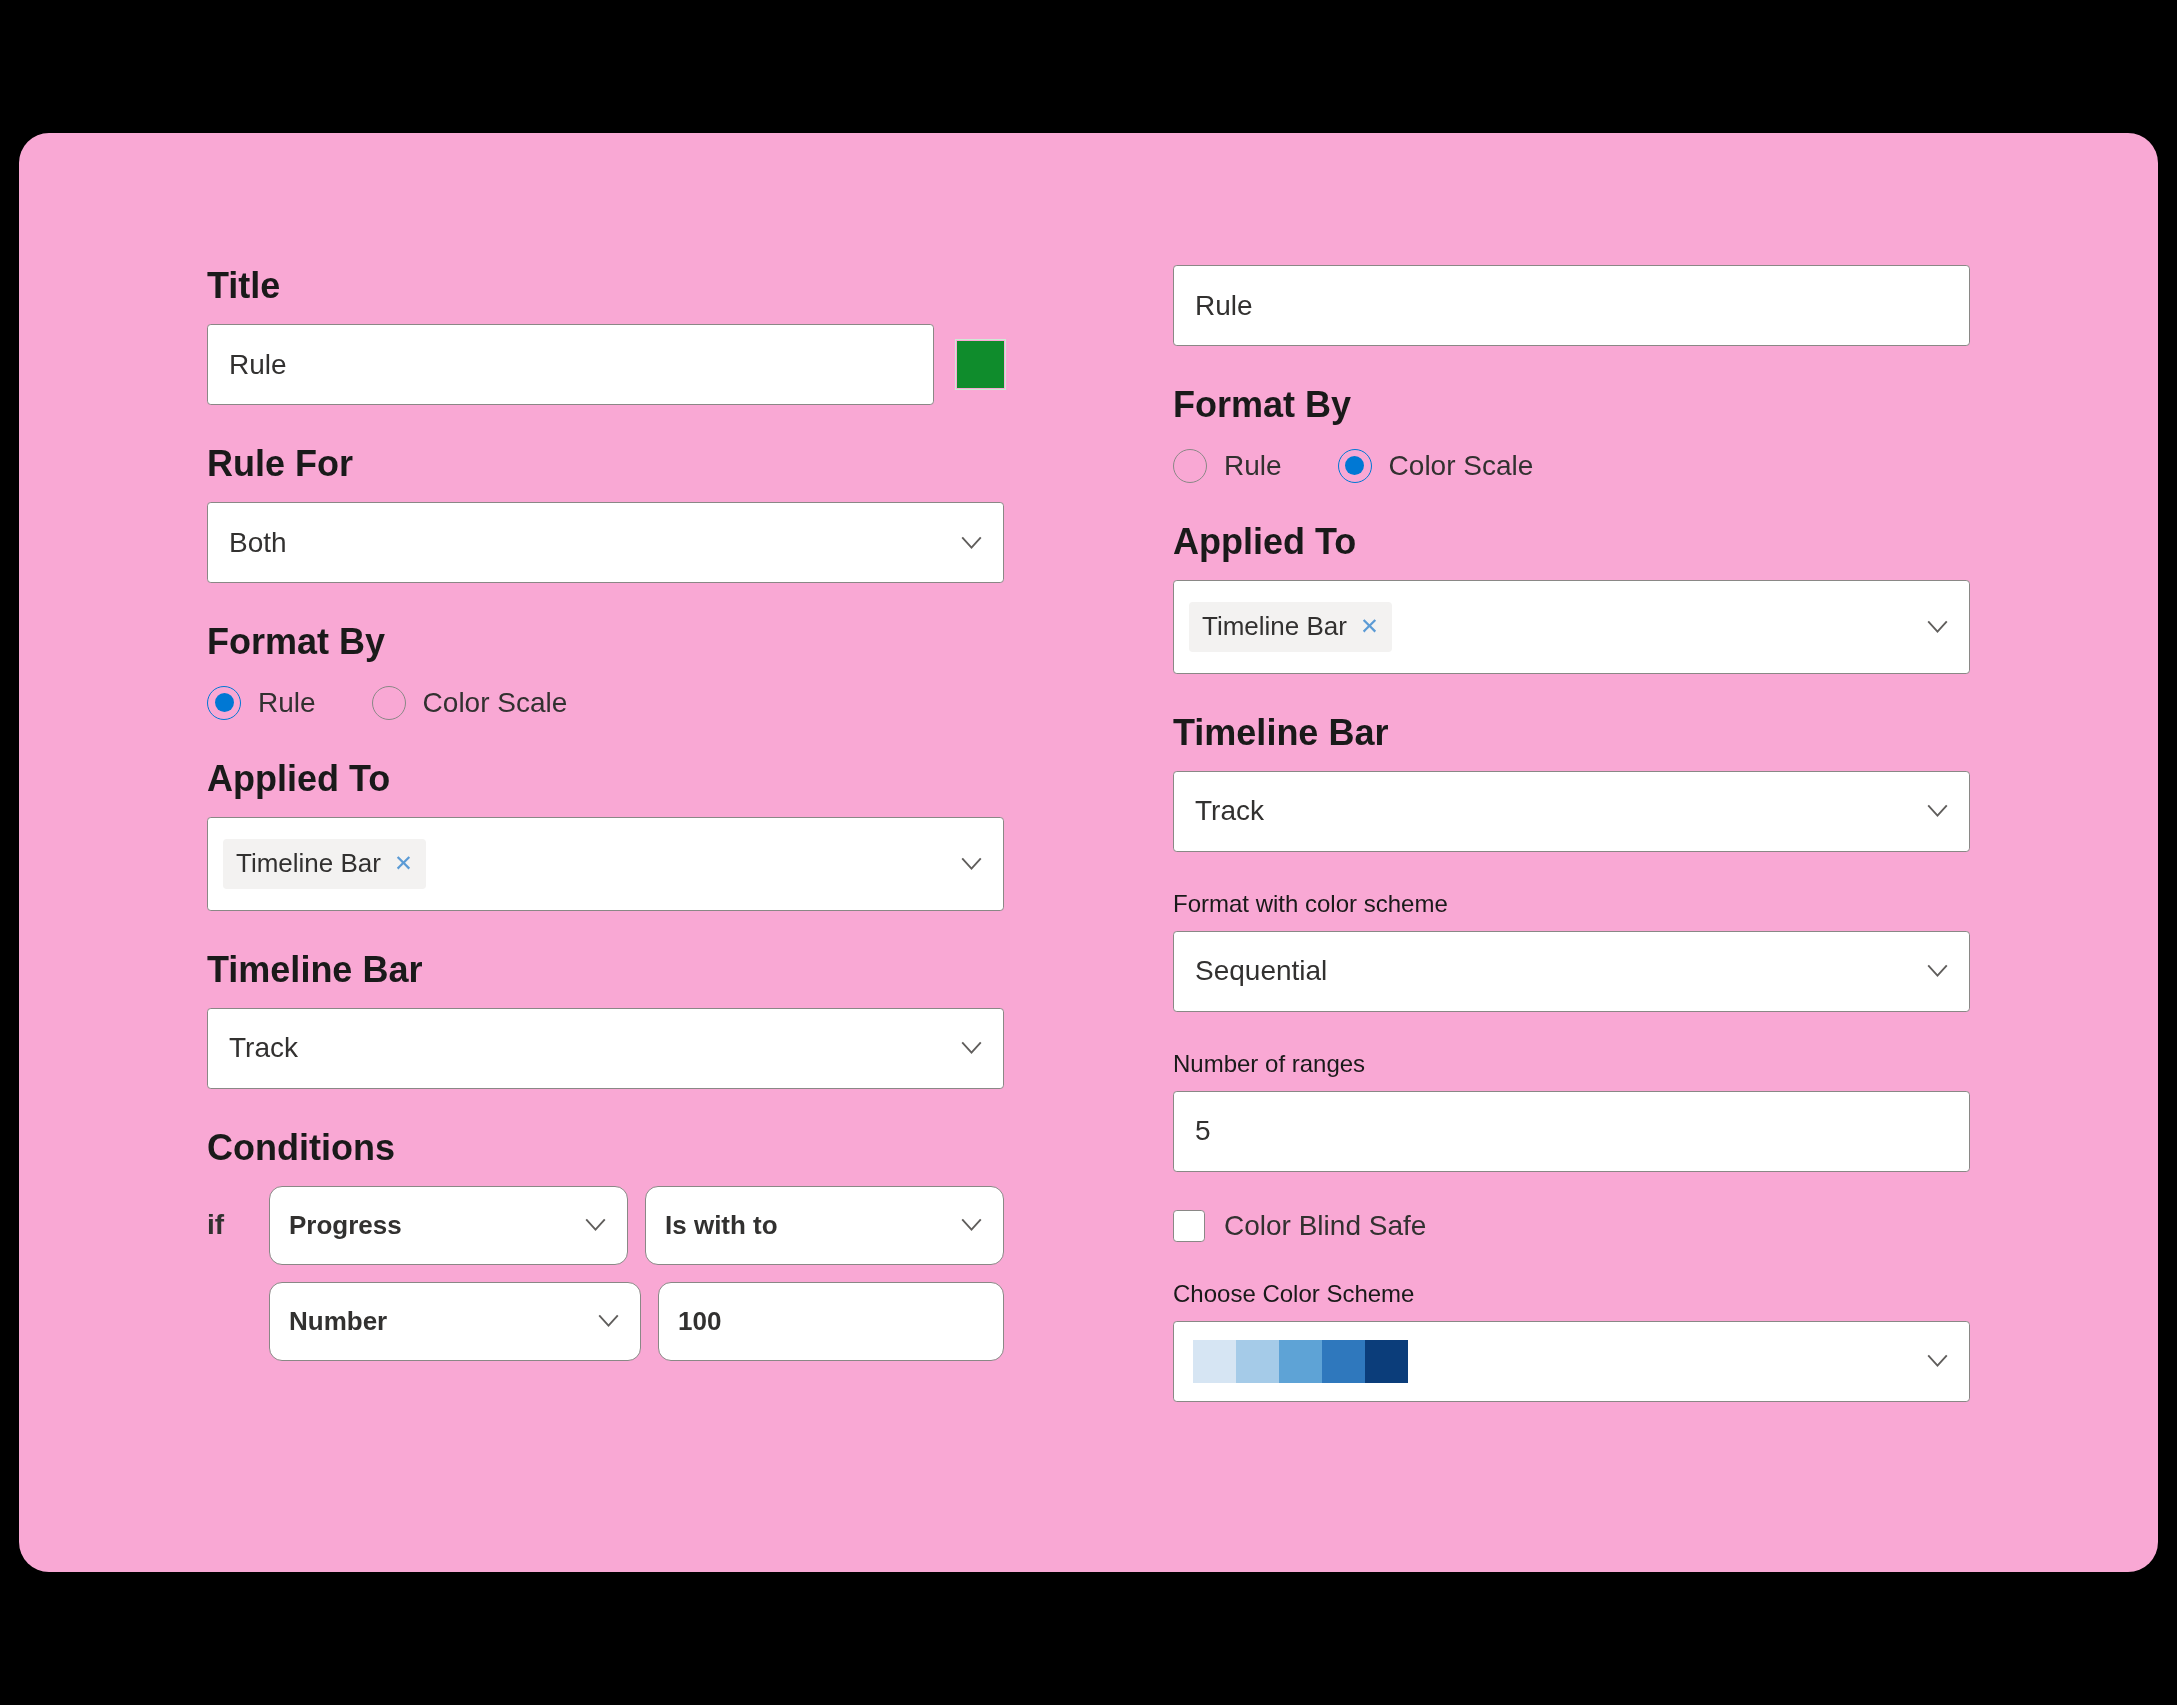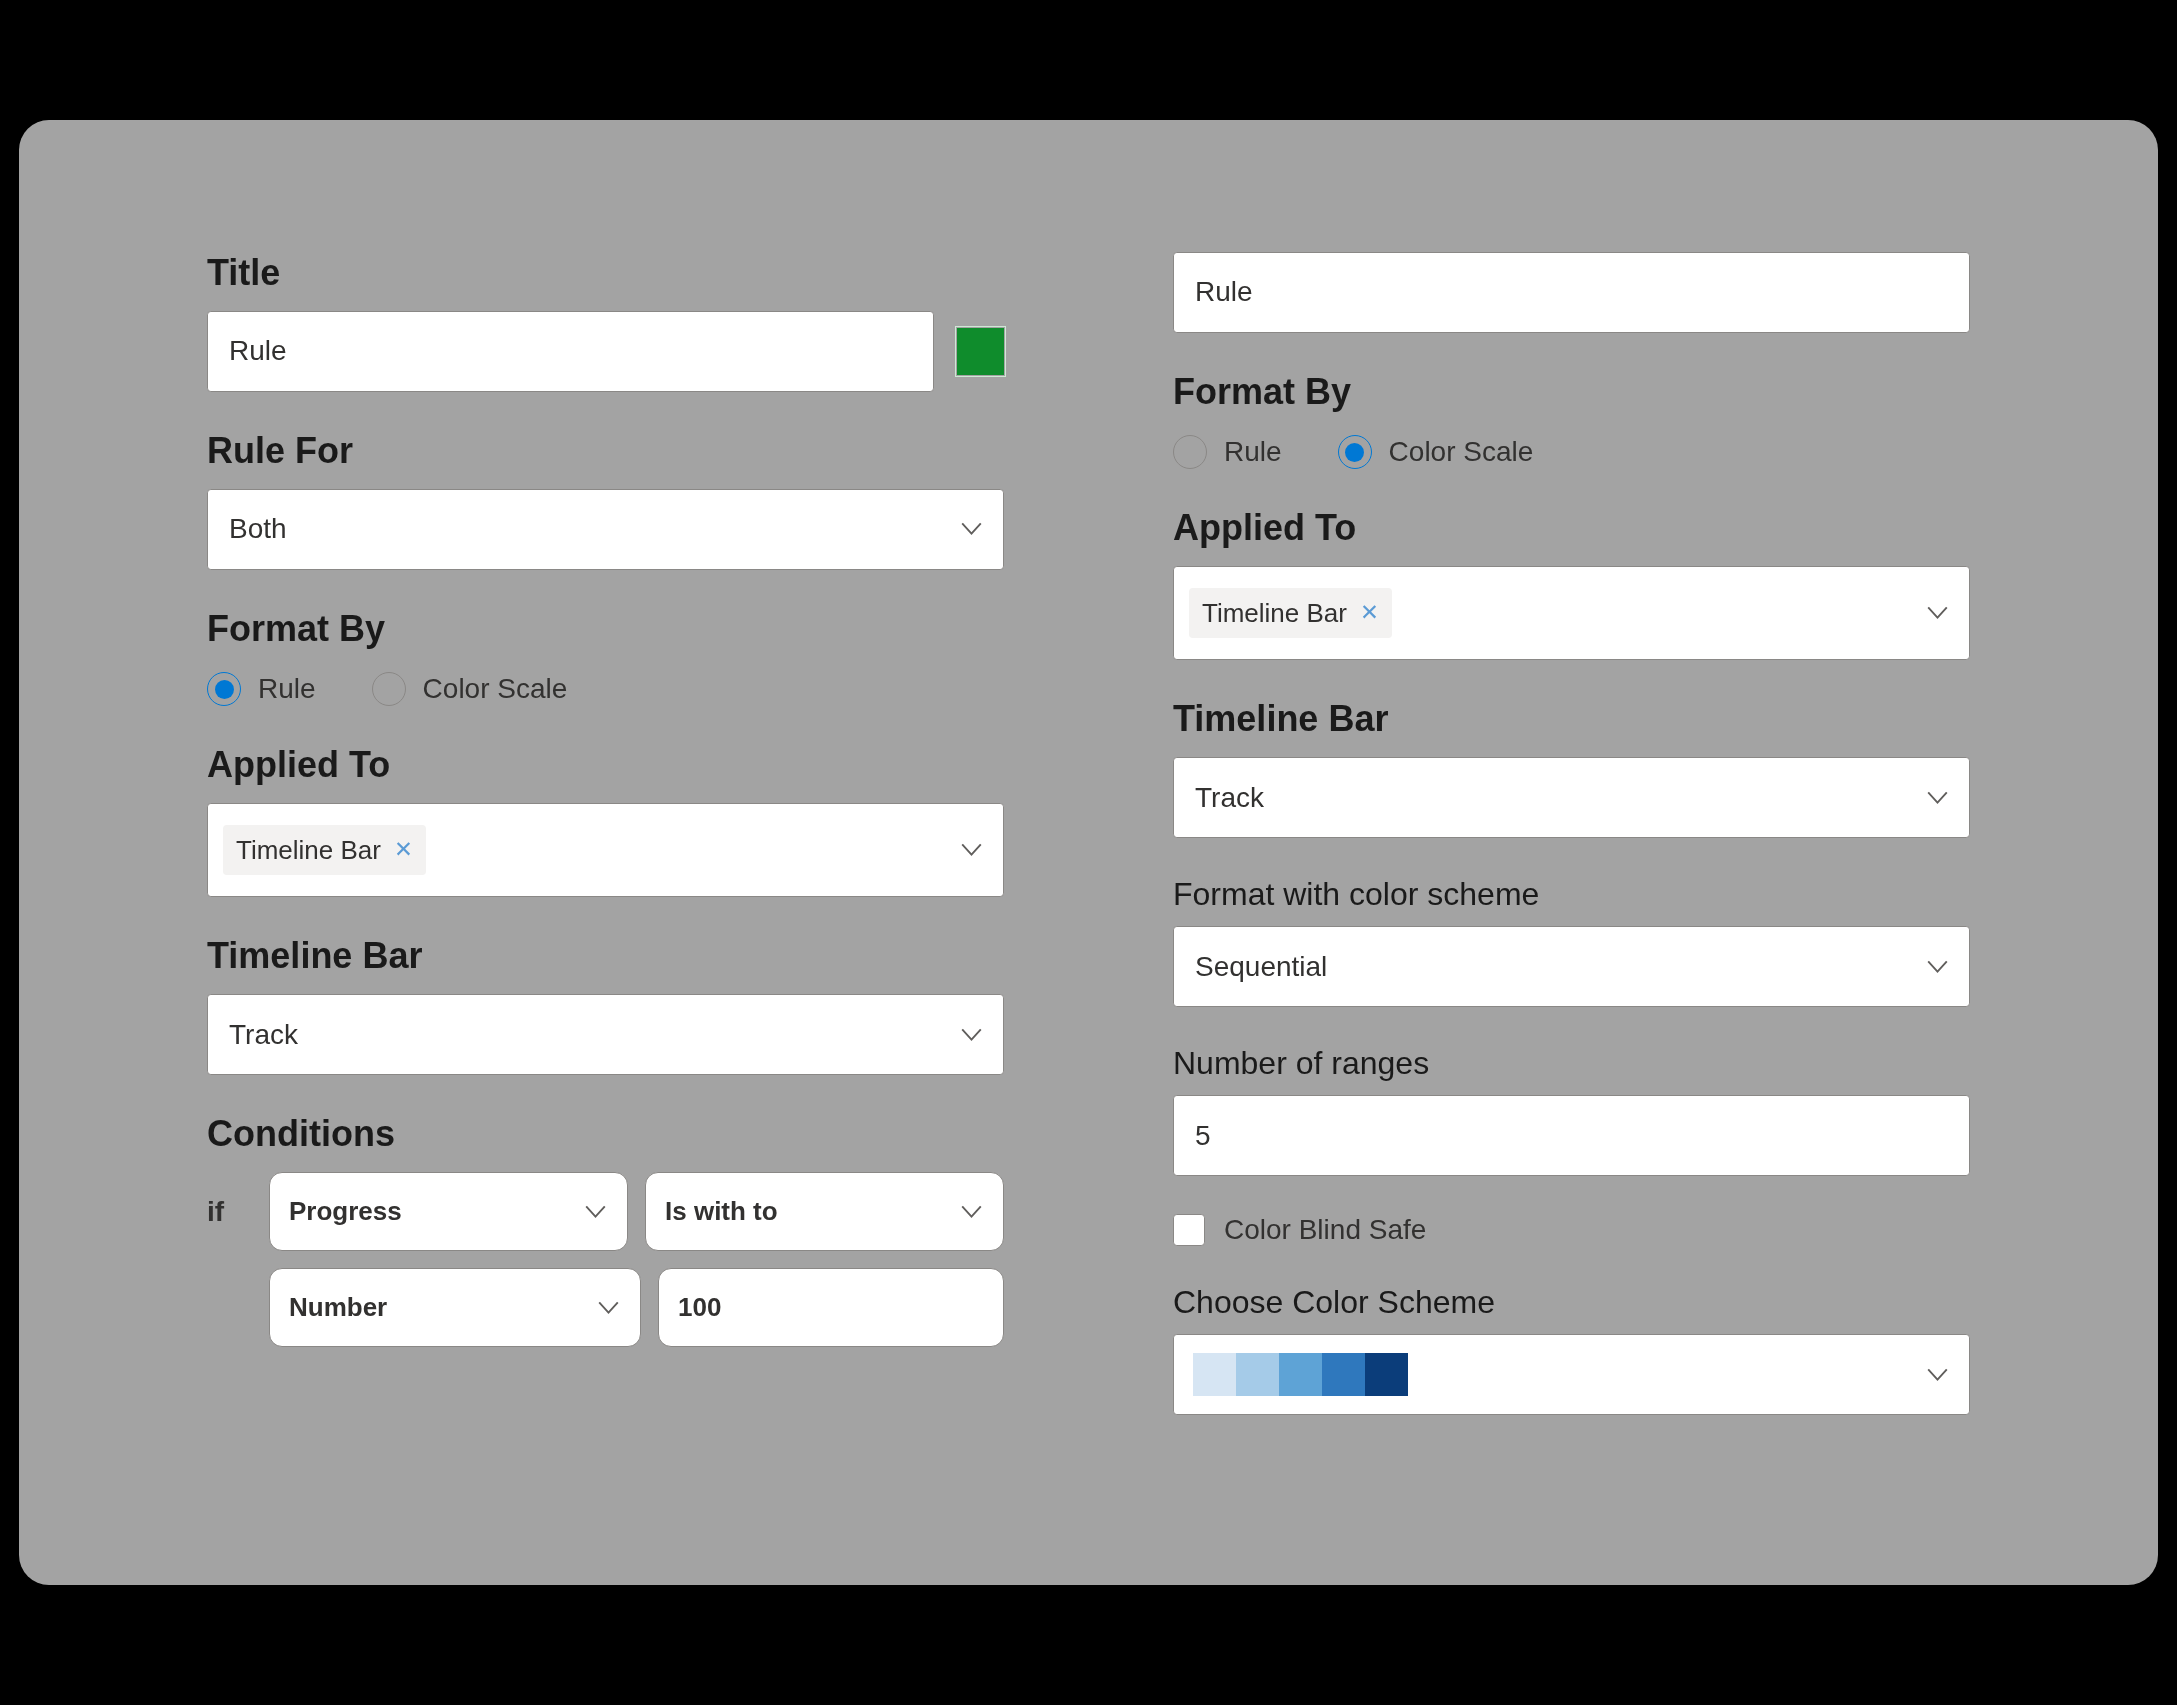--- a/index.html
+++ b/index.html
@@ -6,38 +6,38 @@
   body {
     font-family: "Segoe UI", -apple-system, BlinkMacSystemFont, sans-serif;
     background: #000;
     display: flex;
     justify-content: center;
     align-items: center;
     min-height: 100vh;
     padding: 19px;
   }
   .panel-container {
-    background: #a3a3a3;
+    background: #f9a8d4;
     border-radius: 30px;
     width: 2178px;
     max-width: 100%;
     padding: 132px 188px;
     display: flex;
     gap: 169px;
   }
   .column { flex: 1; min-width: 0; }
   .field { margin-bottom: 38px; }
   .label-heading {
     font-size: 36px;
     font-weight: 600;
     color: #1a1a1a;
     margin-bottom: 17px;
   }
   .label-sub {
-    font-size: 32px;
+    font-size: 24px;
     font-weight: 400;
     color: #1a1a1a;
     margin-bottom: 13px;
   }
   .text-input, .select-box, .number-input {
     width: 100%;
     height: 81px;
     border: 1.4px solid #8a8886;
     border-radius: 3.8px;
     padding: 0 21px;

